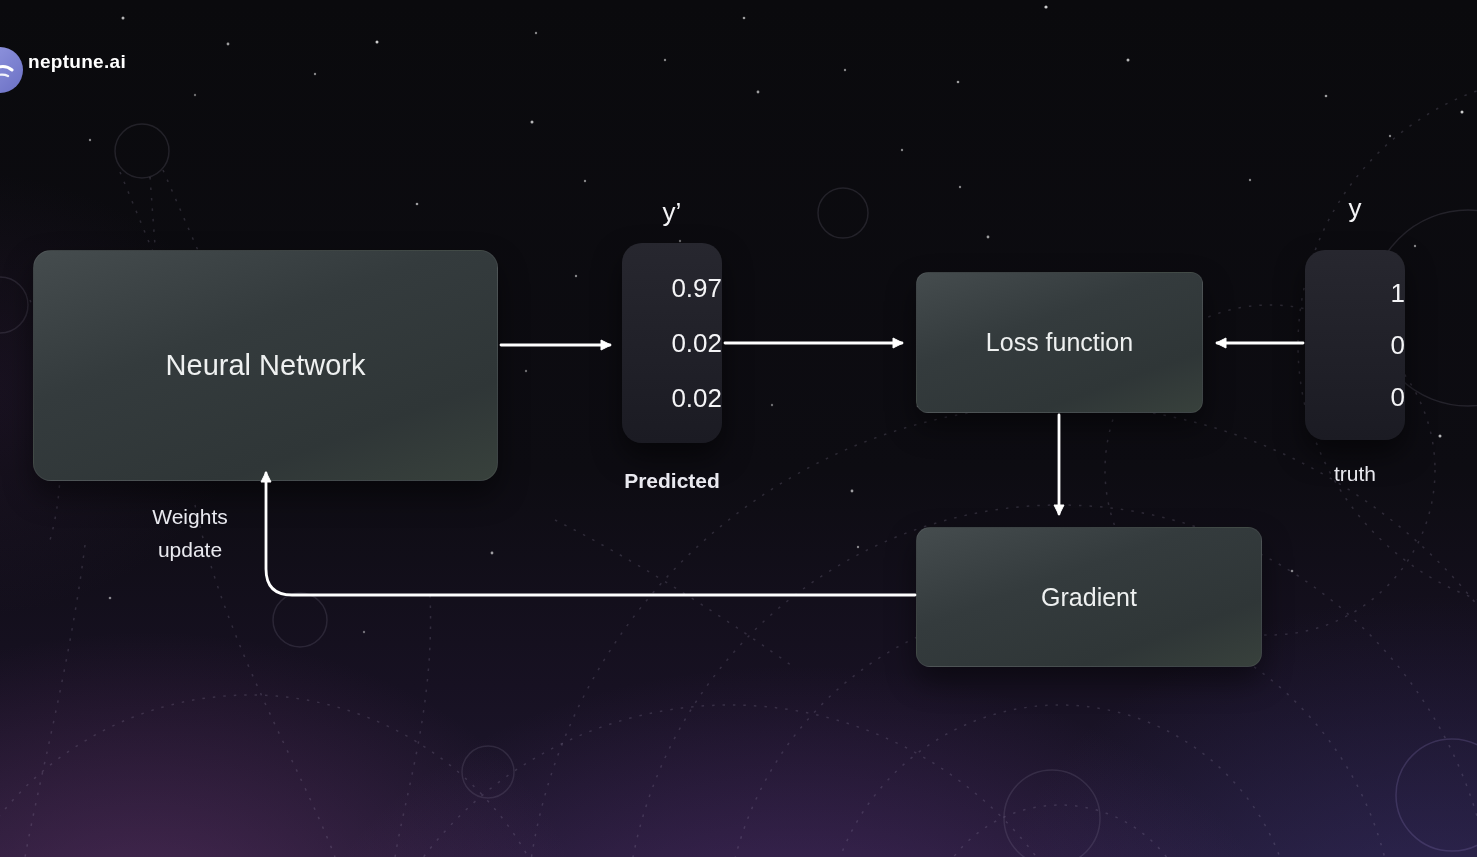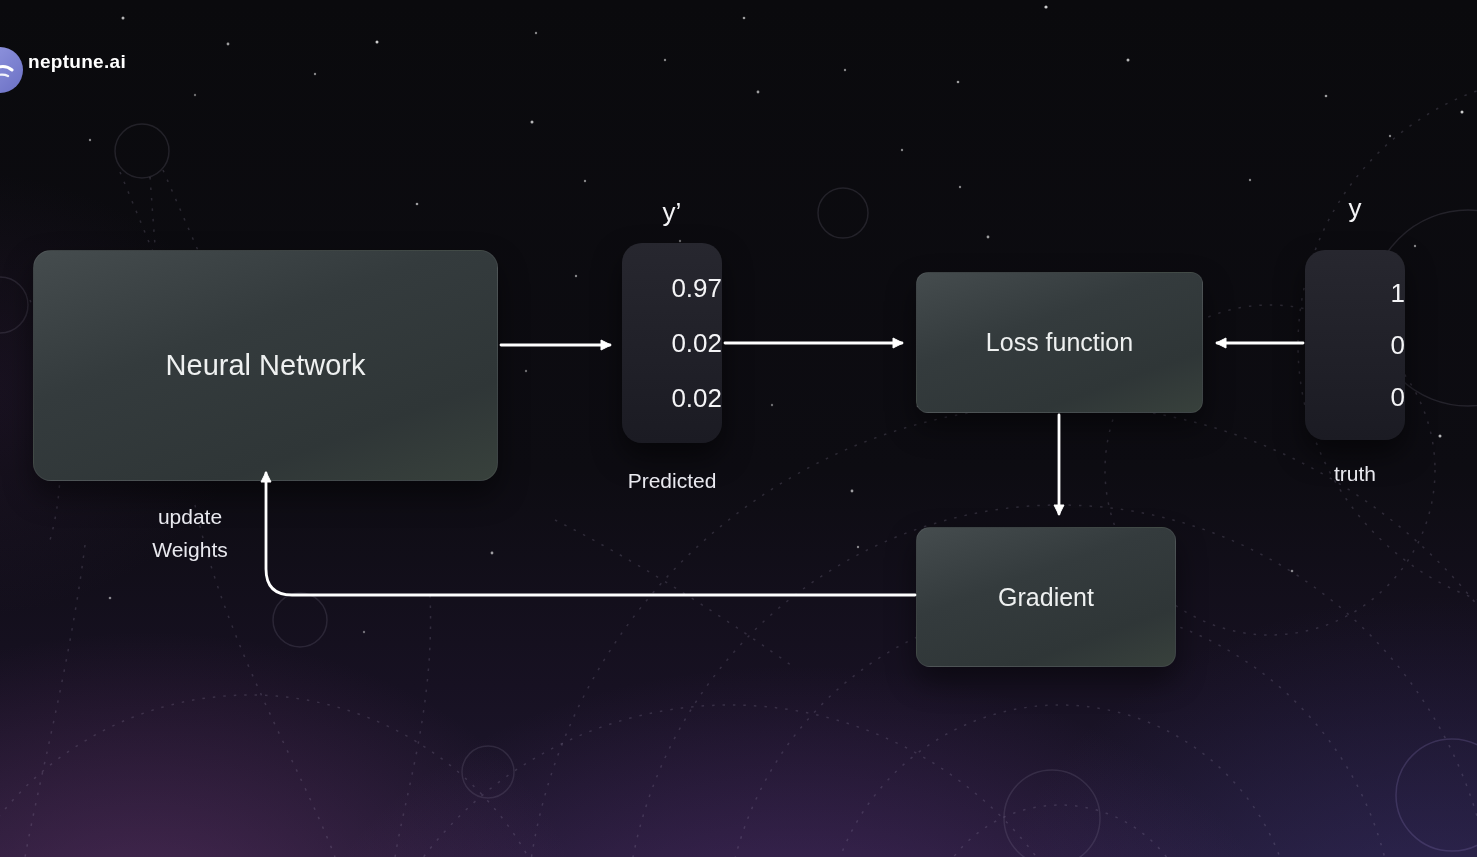--- a/index.html
+++ b/index.html
@@ -40,21 +40,21 @@
     position: absolute;
     display: flex; align-items: center; justify-content: center;
     background: linear-gradient(160deg, #454c4e 0%, #343b3d 38%, #2f3637 75%, #38413c 100%);
     border: 1px solid rgba(255,255,255,0.06);
     border-radius: 18px;
     box-shadow: 0 14px 30px rgba(0,0,0,0.45);
     color: #eef0f0;
   }
   .node-nn   { left: 33px;  top: 227px; width: 465px; height: 231px; font-size: 29px; margin-top: 23px; }
   .node-loss { left: 916px; top: 272px; width: 287px; height: 141px; font-size: 25px; border-radius: 12px; }
-  .node-grad { left: 916px; top: 527px; width: 260px; height: 140px; font-size: 25px; border-radius: 14px; }
+  .node-grad { left: 916px; top: 527px; width: 346px; height: 140px; font-size: 25px; border-radius: 14px; }
 
   
   .column {
     position: absolute;
     display: flex; flex-direction: column; align-items: flex-end; justify-content: center;
     background: linear-gradient(180deg, #27272f 0%, #1b1b23 100%);
     border-radius: 20px;
     box-shadow: 0 14px 28px rgba(0,0,0,0.5);
     color: #f4f4f6;
     font-size: 26px;
@@ -70,21 +70,21 @@
     font-size: 26px; color: #f4f4f6;
   }
   .sym-pred { left: 622px;  top: 197px; }
   .sym-gt   { left: 1305px; top: 193px; }
 
   
   .caption {
     position: absolute; width: 160px; text-align: center;
     font-size: 21px; line-height: 33px; color: #e9e9ef;
   }
-  .cap-pred    { left: 592px;  top: 464px; }
+  .cap-pred    { left: 592px;  top: 464px; font-weight: bold; }
   .cap-gt      { left: 1275px; top: 457px; }
   .cap-weights { left: 110px;  top: 500px; }
 </style>
 </head>
 <body>
 
 <div class="canvas">
 
   <svg class="bg-layer" viewBox="0 0 1477 857" aria-hidden="true">
 
@@ -208,22 +208,22 @@
   <div class="column col-gt">
     <div class="val">1</div>
     <div class="val">0</div>
     <div class="val">0</div>
   </div>
   <div class="caption cap-gt">
     <div>truth</div>
   </div>
 
   <div class="caption cap-weights">
+    <div>Weights</div>
     <div>update</div>
-    <div>Weights</div>
   </div>
 
   <svg class="arrow-layer" viewBox="0 0 1477 857" aria-hidden="true">
     <defs>
       <marker id="ah" markerWidth="16" markerHeight="16" refX="11" refY="7" orient="auto" markerUnits="userSpaceOnUse">
         <path d="M2,2 L12,7 L2,12 Z" fill="#ffffff" stroke="#ffffff" stroke-width="1" stroke-linejoin="round"></path>
       </marker>
     </defs>
     <g stroke="#ffffff" stroke-width="2.8" fill="none" stroke-linecap="round">
       <line x1="501" y1="345" x2="610" y2="345" marker-end="url(#ah)"></line>

